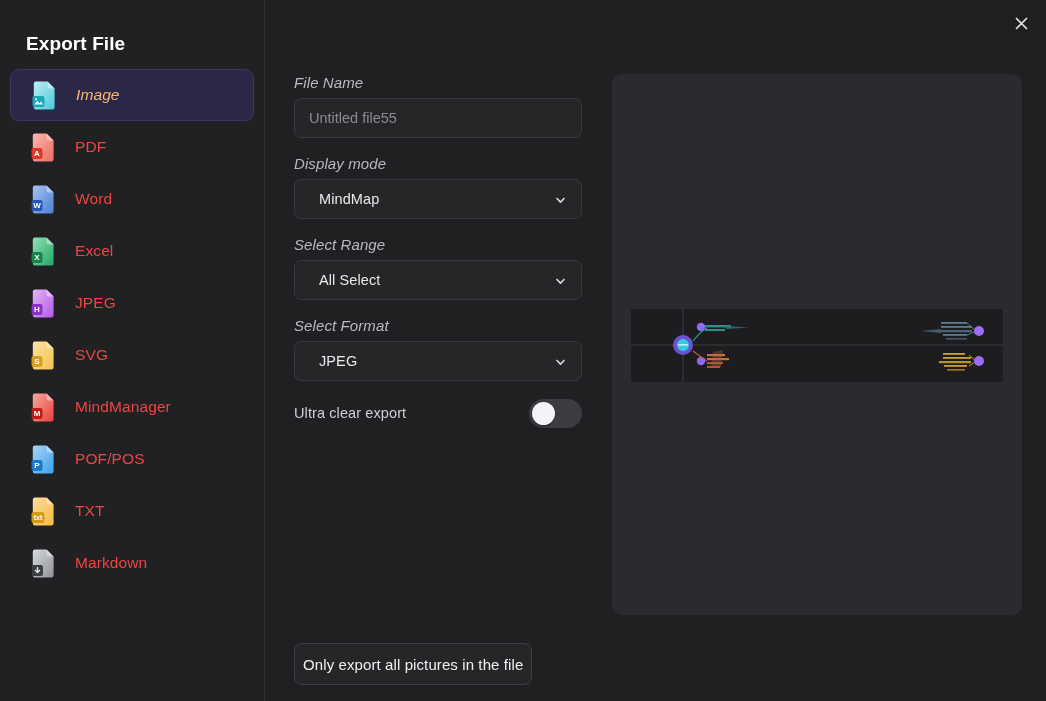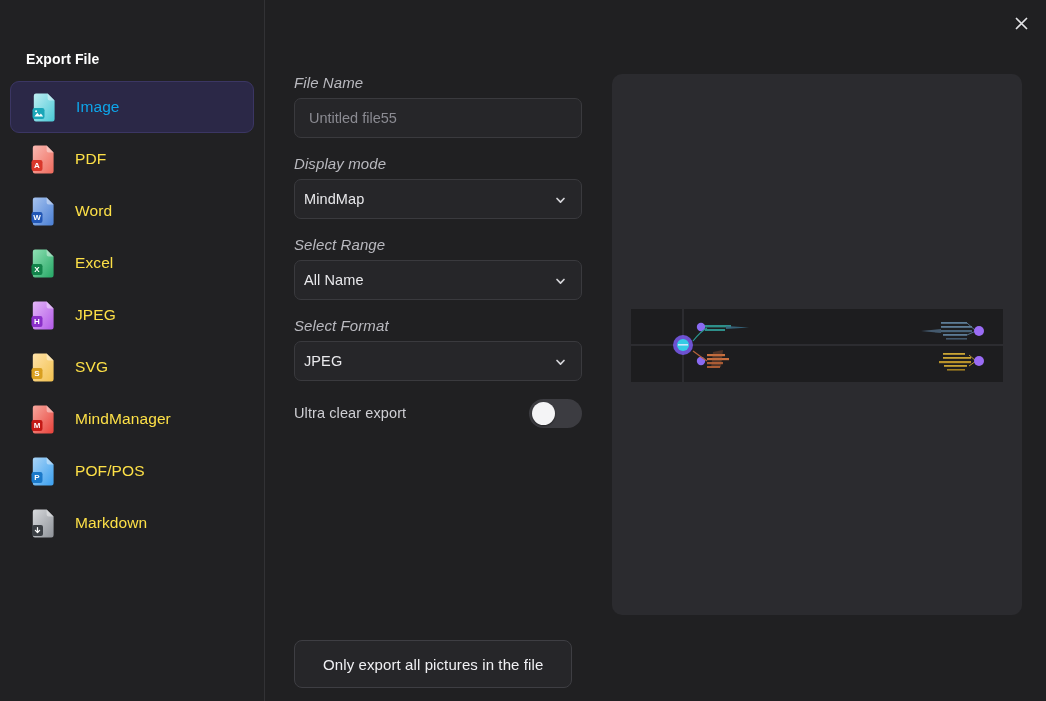--- a/index.html
+++ b/index.html
@@ -27,23 +27,23 @@
     width: 265px;
     height: 701px;
     background: #212123;
     border-right: 1px solid #323235;
     flex: 0 0 265px;
     position: relative;
   }
 
   .sidebar-title {
     color: #ffffff;
-    font-size: 14px;
+    font-size: 19px;
     font-weight: bold;
-    padding: 51px 0 0 26px;
+    padding: 33px 0 0 26px;
     letter-spacing: .1px;
   }
 
   .sidebar-list {
     margin-top: 14px;
     padding: 0 10px;
   }
 
   .sidebar-item {
     display: flex;
@@ -56,26 +56,27 @@
   }
   .sidebar-item + .sidebar-item { margin-top: 0px; }
 
   .sidebar-item.selected {
     background: #2b2847;
     border: 1px solid #3b3663;
   }
 
   .sidebar-item-label {
     font-size: 15.5px;
-    color: #fde047;
+    color: #ef4444;
     margin-left: 19px;
     letter-spacing: .1px;
   }
   .sidebar-item.selected .sidebar-item-label {
-    color: #0ea5e9;
+    color: #fdba74;
+    font-style: italic;
   }
 
   .file-icon {
     width: 25px;
     height: 29px;
     flex: 0 0 25px;
     position: relative;
   }
   .file-icon svg { display: block; }
 
@@ -133,21 +134,21 @@
 
   .select-box {
     position: relative;
     width: 288px;
     height: 40px;
     background: #262629;
     border: 1px solid #3a3a3e;
     border-radius: 7px;
     display: flex;
     align-items: center;
-    padding: 0 9px;
+    padding: 0 24px;
     cursor: pointer;
   }
   .select-value {
     font-size: 14.5px;
     color: #e9e9ec;
     letter-spacing: .1px;
   }
   .chev {
     position: absolute;
     right: 14px;
@@ -226,22 +227,22 @@
   .footer {
     position: absolute;
     left: 29px;
     right: 23px;
     bottom: 15px;
     height: 44px;
     display: flex;
     align-items: center;
   }
   .ghost-btn {
-    height: 48px;
-    padding: 0 28px;
+    height: 42px;
+    padding: 0 8px;
     background: #262629;
     border: 1px solid #3e3e43;
     border-radius: 8px;
     color: #f0f0f3;
     font-size: 15px;
     font-family: "Liberation Sans", sans-serif;
     cursor: pointer;
     letter-spacing: .1px;
   }
   .primary-btn {
@@ -416,20 +417,39 @@
              <text x="6" y="23.2" font-family="Liberation Sans, sans-serif" font-size="8" font-weight="bold" fill="#fff" text-anchor="middle">P</text>
               </g>
   </svg>
           </span>
           <span class="sidebar-item-label">POF/POS</span>
         </div>
         <div class="sidebar-item">
           <span class="file-icon">
             <svg width="25" height="29" viewBox="0 0 25 29" fill="none">
     <defs>
+                <linearGradient id="g_txtfileicon" x1="0" y1="0" x2="1" y2="1">
+      <stop offset="0" stop-color="#ffdca0"></stop>
+                  <stop offset="1" stop-color="#f5bb42"></stop>
+    </linearGradient>
+              </defs>
+    <path d="M4 0.6 H15.6 L22.6 7.6 V26.2 A2.2 2.2 0 0 1 20.4 28.4 H4 A2.2 2.2 0 0 1 1.8 26.2 V2.8 A2.2 2.2 0 0 1 4 0.6 Z" fill="url(#g_txtfileicon)"></path>
+    <path d="M15.6 0.6 L22.6 7.6 H17.6 A2 2 0 0 1 15.6 5.6 Z" fill="#ffffff" fill-opacity="0.42"></path>
+    <g>
+                <rect x="0.5" y="15" width="13" height="11" rx="2.2" fill="#d79a14"></rect>
+             <text x="7" y="23.2" font-family="Liberation Sans, sans-serif" font-size="7" font-weight="bold" fill="#fff" text-anchor="middle">txt</text>
+              </g>
+  </svg>
+          </span>
+          <span class="sidebar-item-label">TXT</span>
+        </div>
+        <div class="sidebar-item">
+          <span class="file-icon">
+            <svg width="25" height="29" viewBox="0 0 25 29" fill="none">
+    <defs>
                 <linearGradient id="g_markdownfileicon" x1="0" y1="0" x2="1" y2="1">
       <stop offset="0" stop-color="#d7d9dc"></stop>
                   <stop offset="1" stop-color="#8e9298"></stop>
     </linearGradient>
               </defs>
     <path d="M4 0.6 H15.6 L22.6 7.6 V26.2 A2.2 2.2 0 0 1 20.4 28.4 H4 A2.2 2.2 0 0 1 1.8 26.2 V2.8 A2.2 2.2 0 0 1 4 0.6 Z" fill="url(#g_markdownfileicon)"></path>
     <path d="M15.6 0.6 L22.6 7.6 H17.6 A2 2 0 0 1 15.6 5.6 Z" fill="#ffffff" fill-opacity="0.42"></path>
     <g>
                 <rect x="1" y="16" width="11" height="11" rx="2" fill="#3b3f44"></rect>
              <path d="M6.5 18.5 L6.5 23.2 M4.4 21.3 L6.5 23.6 L8.6 21.3" stroke="#fff" stroke-width="1.25" fill="none" stroke-linecap="round" stroke-linejoin="round"></path>
@@ -464,21 +484,21 @@
             <svg width="13" height="13" viewBox="0 0 13 13" fill="none" stroke="currentColor" stroke-width="1.7" stroke-linecap="round" stroke-linejoin="round">
               <path d="M3 5 L6.5 8.6 L10 5"></path>
             </svg>
           </span>
         </div>
       </div>
 
       <div class="field-group">
         <div class="field-label">Select Range</div>
         <div class="select-box">
-          <span class="select-value">All Name</span>
+          <span class="select-value">All Select</span>
           <span class="chev">
             <svg width="13" height="13" viewBox="0 0 13 13" fill="none" stroke="currentColor" stroke-width="1.7" stroke-linecap="round" stroke-linejoin="round">
               <path d="M3 5 L6.5 8.6 L10 5"></path>
             </svg>
           </span>
         </div>
       </div>
 
       <div class="field-group">
         <div class="field-label">Select Format</div>

